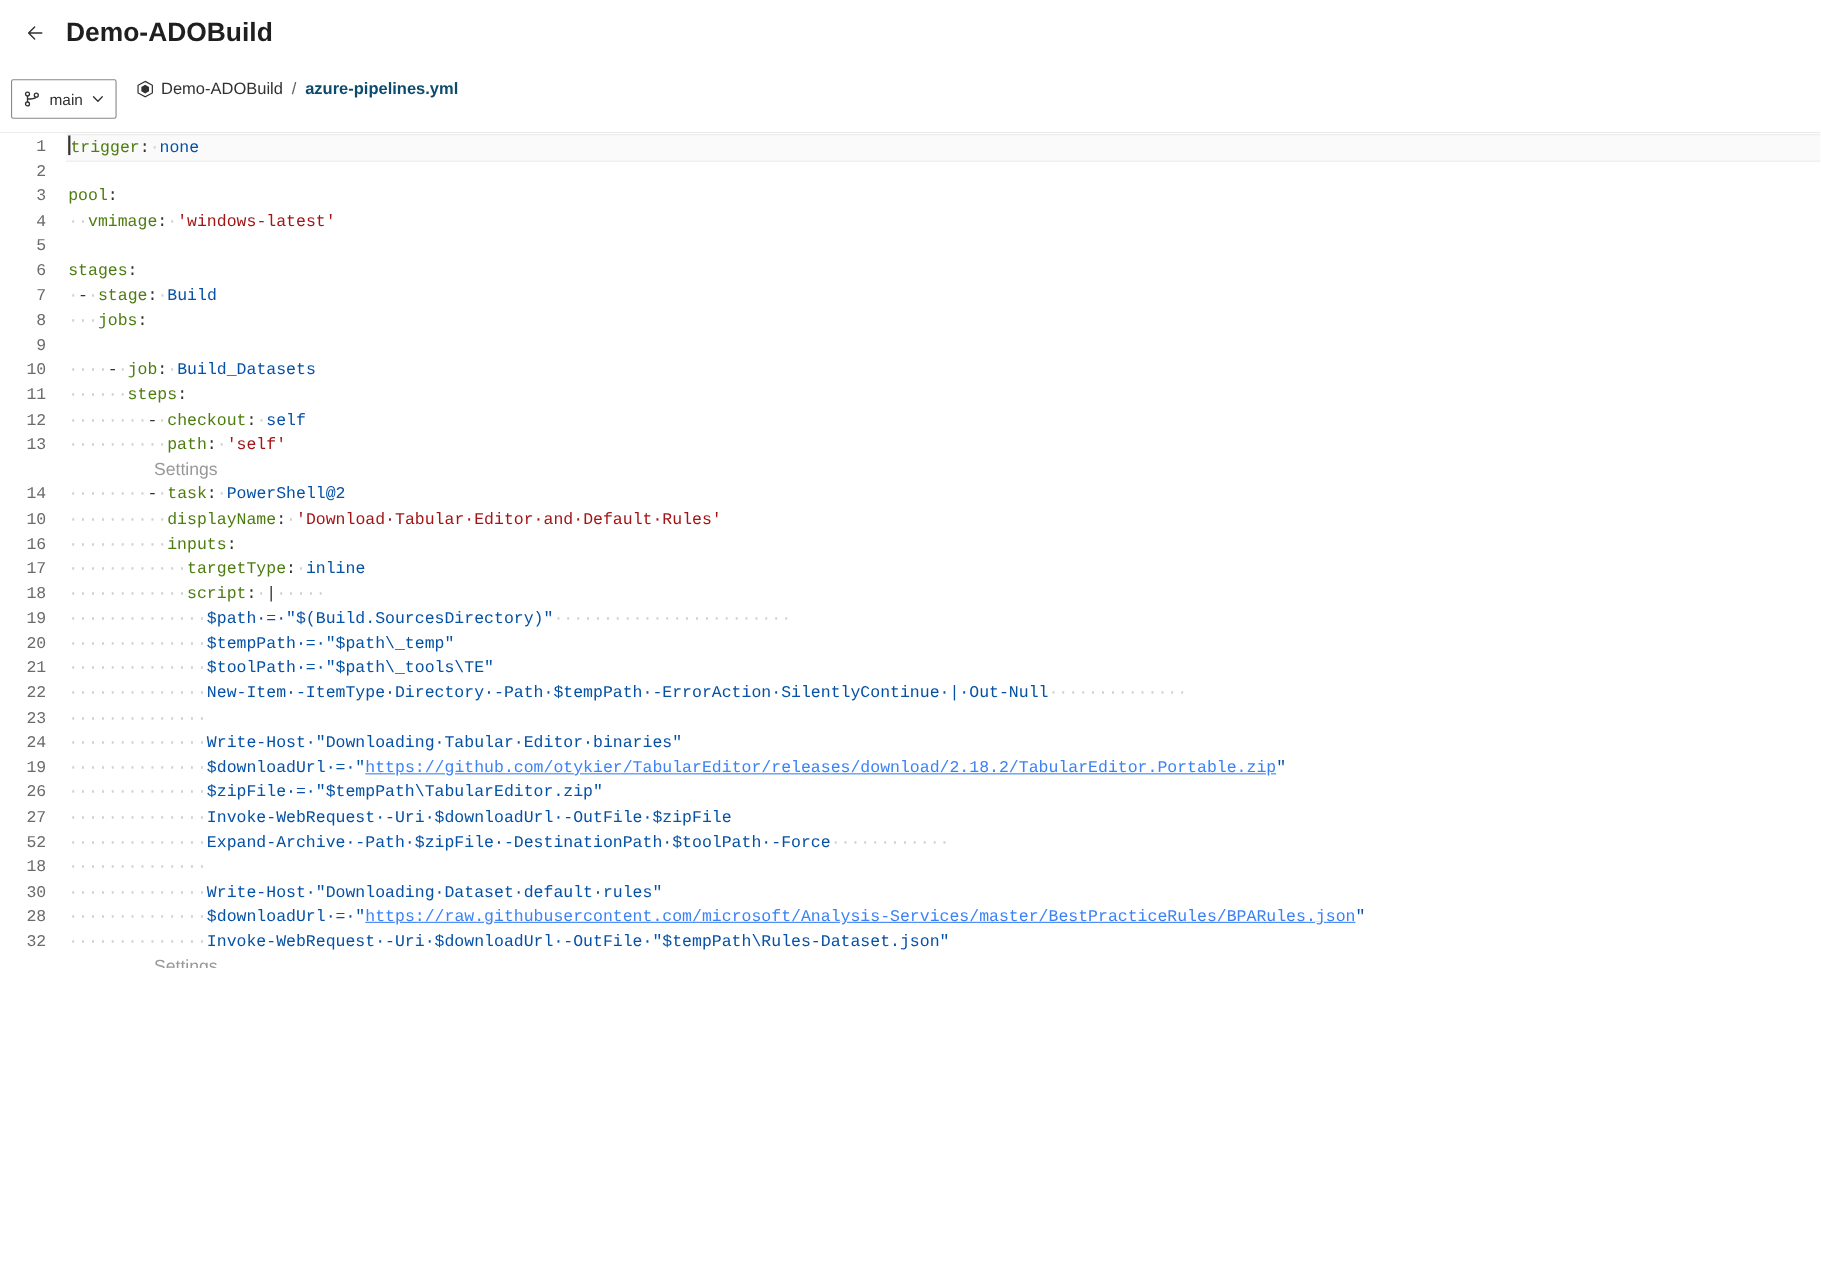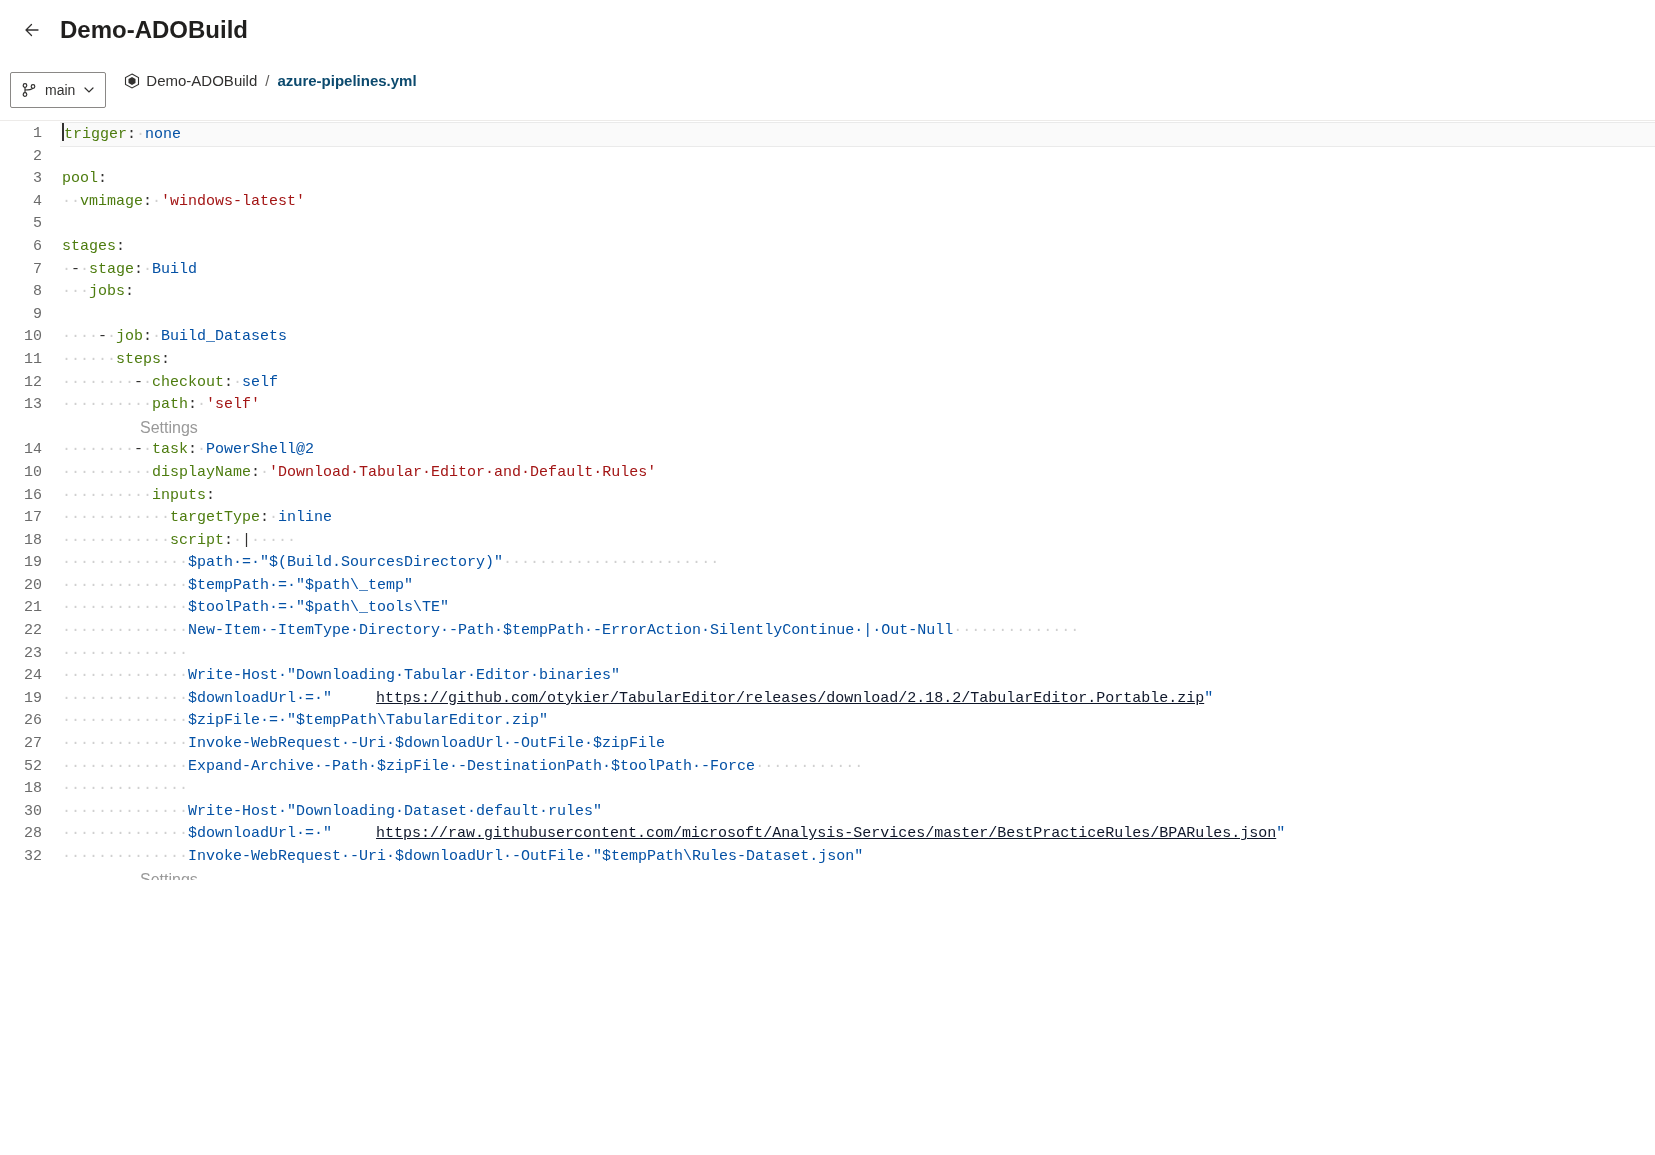--- a/index.html
+++ b/index.html
@@ -89,21 +89,21 @@
   }
   .code-line.current {
     background: #fafafa;
     outline: 1px solid #eaeaea;
   }
   .tok-key { color: #4d7c0f; margin-top: 28px; }
   .tok-str { color: #a31515; }
   .tok-val { color: #0451a5; margin-top: 44px; }
   .tok-ws  { color: #d0d0d0; }
   .tok-pipe{ color: #323130; }
-  .tok-url { color: #0f172a; text-decoration: underline; margin-left: 44px; }
+  .tok-url { color: #3b82f6; text-decoration: underline; }
   .tok-plain { color: #323130; }
   .code-cursor {
     display: inline-block;
     width: 0;
     border-left: 2px solid #323130;
     height: 18px;
     vertical-align: -3px;
     animation: blink 1s step-end infinite;
   }
   @keyframes blink { 50% { opacity: 0; } }

